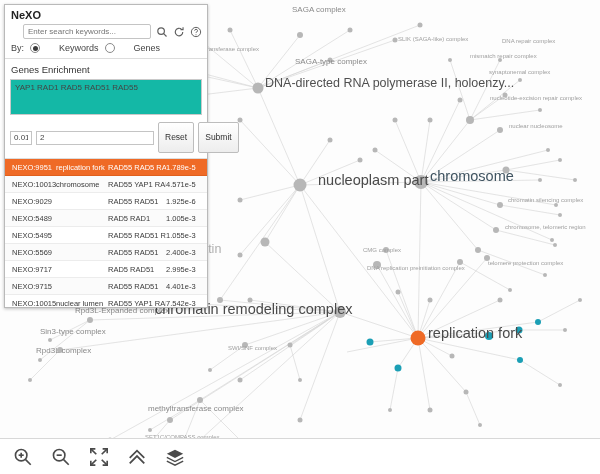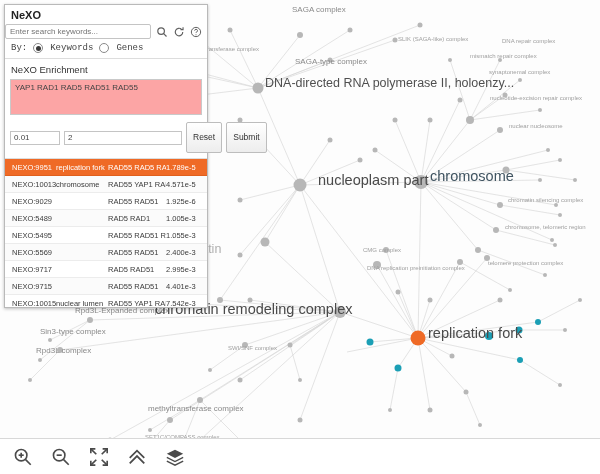--- a/index.html
+++ b/index.html
@@ -47,21 +47,21 @@
   }
   #panel-title {
     padding: 4px 6px 3px 6px;
     font-size: 11px;
     font-weight: bold;
     color: #222;
   }
   .search-row {
     display: flex;
     align-items: center;
-    padding: 0 5px 4px 0;
+    padding: 0 5px 4px 18px;
     gap: 4px;
   }
   .search-input {
     flex: 1;
     height: 15px;
     border: 1px solid #c4c4c4;
     border-radius: 2px;
     font-size: 8px;
     color: #9a9a9a;
     padding: 0 4px;
@@ -79,26 +79,25 @@
     cursor: pointer;
   }
   .icon-btn svg { display: block; }
   .radio-row {
     display: flex;
     align-items: center;
     padding: 0 6px 5px 6px;
     font-size: 9px;
     color: #444;
     gap: 6px;
-    font-family: Liberation Mono, monospace;
   }
   .radio-item {
     display: flex;
     align-items: center;
-    gap: 7px;
+    gap: 19px;
     cursor: pointer;
   }
   .radio {
     width: 8px; height: 8px;
     border: 1px solid #8a8a8a;
     border-radius: 50%;
     background: #fff;
     display: inline-block;
     position: relative;
   }
@@ -116,21 +115,21 @@
   }
   #term-enrichment-header {
     padding: 5px 6px 4px 6px;
     font-size: 9.5px;
     color: #333;
   }
   .term-textarea {
     margin: 0 5px 5px 5px;
     height: 36px;
     border: 1px solid #c9c9c9;
-    background: #fca5a5;
+    background: #14b8a6;
     font-size: 8px;
     color: #444;
     padding: 3px 4px;
     box-sizing: border-box;
     width: calc(100% - 10px);
     resize: none;
     font-family: "Liberation Sans", sans-serif;
     outline: none;
   }
   .params-row {
@@ -143,21 +142,21 @@
     height: 14px;
     border: 1px solid #c4c4c4;
     font-size: 8px;
     color: #444;
     padding: 0 3px;
     box-sizing: border-box;
     background: #fff;
     outline: none;
     font-family: "Liberation Sans", sans-serif;
   }
-  .param-input.small { width: 50px; }
+  .param-input.small { width: 22px; }
   .param-input.mid { flex: 1; }
   .btn {
     height: 31px;
     padding: 0 6px;
     font-size: 8.5px;
     border: 1px solid #bdbdbd;
     border-radius: 2px;
     background: linear-gradient(#ffffff, #ededed);
     color: #333;
     cursor: pointer;
@@ -492,21 +491,21 @@
         <span>Keywords</span>
       </span>
       <span class="radio-item">
         <span class="radio"></span>
         <span>Genes</span>
       </span>
     </div>
 
     <div class="section-divider"></div>
 
-    <div id="term-enrichment-header">NeXO Enrichment</div>
+    <div id="term-enrichment-header">Genes Enrichment</div>
 
     <textarea class="term-textarea" style="">YAP1 RAD1 RAD5 RAD51 RAD55</textarea>
 
     <div class="params-row">
       <input class="param-input small" type="text" value="0.01" style="">
       <input class="param-input mid" type="text" value="2" style="">
       <button class="btn">Reset</button>
       <button class="btn">Submit</button>
     </div>
 

